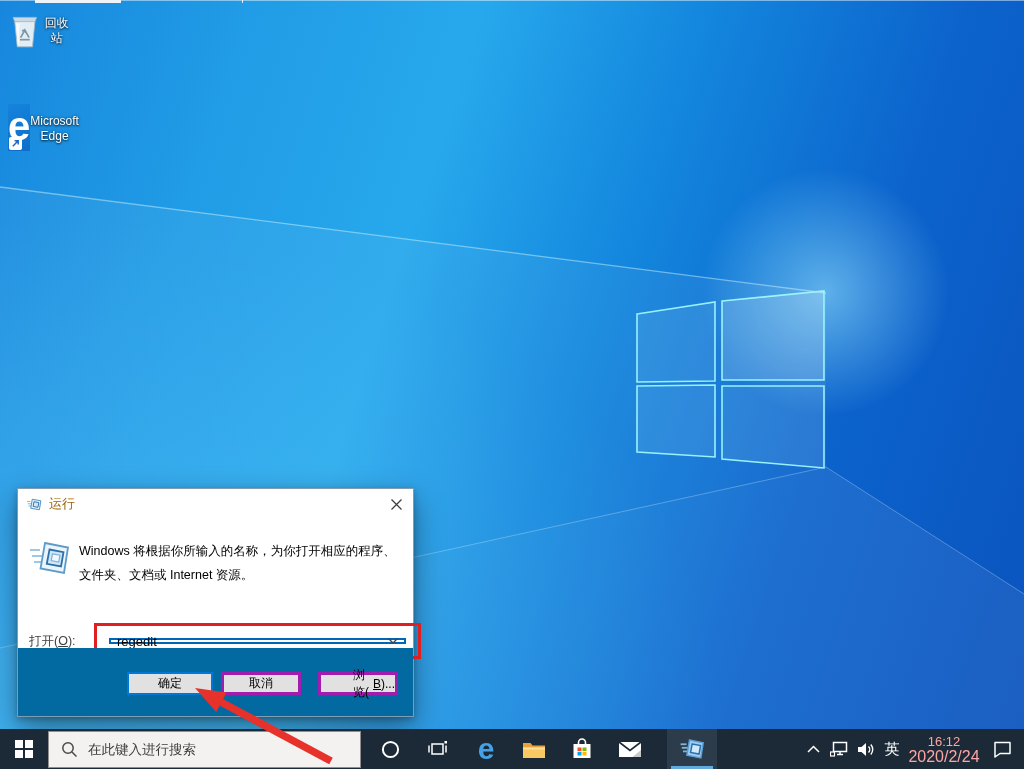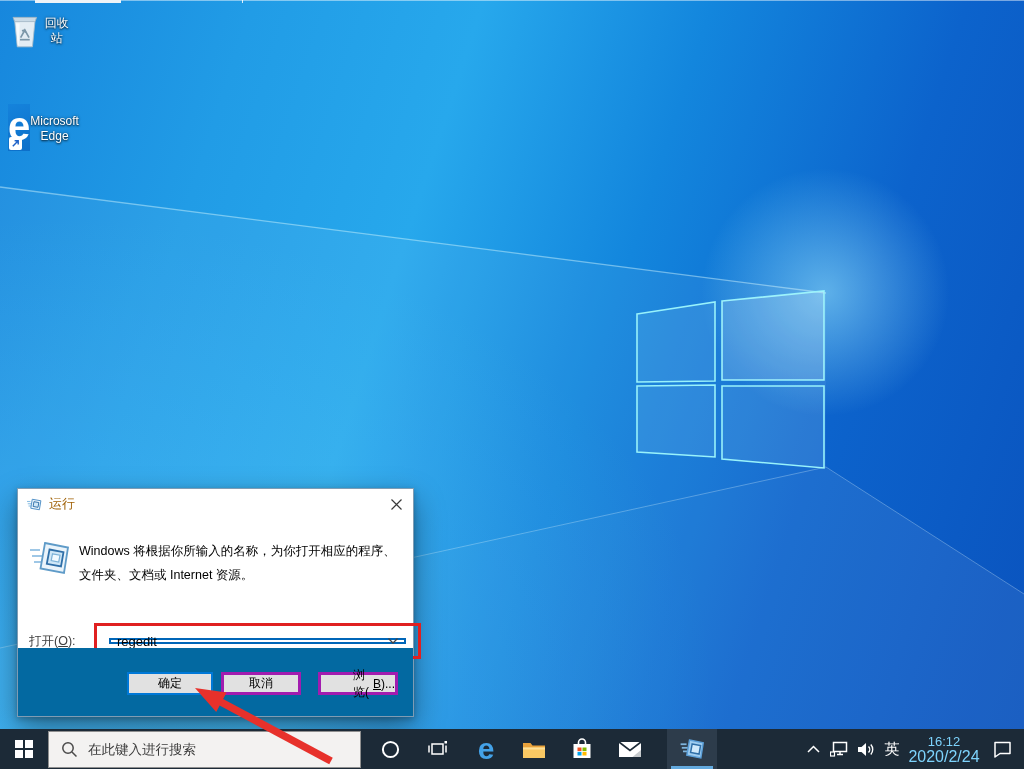--- a/index.html
+++ b/index.html
@@ -68,21 +68,21 @@
   .searchbox input{flex:1;border:none;outline:none;background:transparent;font-size:13.5px;color:#3c3c3c;
     padding-left:10px;font-family:"Liberation Sans","DejaVu Sans",sans-serif;}
   .searchbox input::placeholder{color:#3c3c3c;opacity:1;}
   .mag{margin-left:12px;flex:0 0 auto;display:flex;}
   .spacer{flex:1;}
   .edge-glyph{color:#43a2e8;font-size:30px;font-weight:bold;line-height:30px;}
   .apptile{position:relative;width:50px;height:40px;display:flex;align-items:center;justify-content:center;}
   .apptile.active{background:#2d3c4b;}
   .apptile.active .underline{position:absolute;left:4px;right:4px;bottom:0;height:3px;background:#62a9de;}
   .tray-btn{height:40px;display:flex;align-items:center;justify-content:center;flex:0 0 auto;}
-  .clock{width:72px;text-align:center;color:#7dd3fc;flex:0 0 auto;line-height:15px;margin-left:4px;}
+  .clock{width:72px;text-align:center;color:#fca5a5;flex:0 0 auto;line-height:15px;margin-left:4px;}
   .clock .t{font-size:13px;}
   .clock .d{font-size:16px;}
   .ime{color:#fff;font-size:15px;width:24px;text-align:center;}
 </style>
 </head>
 <body>
 
 <div id="screen">
 
   <div class="wallpaper">

